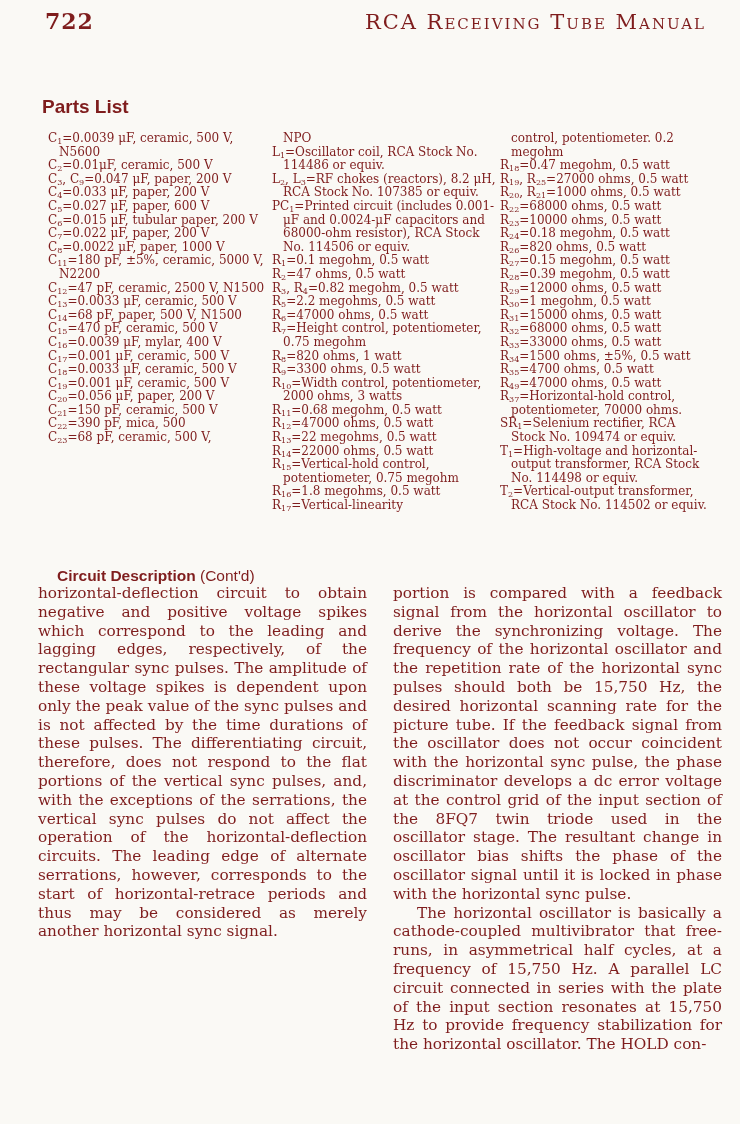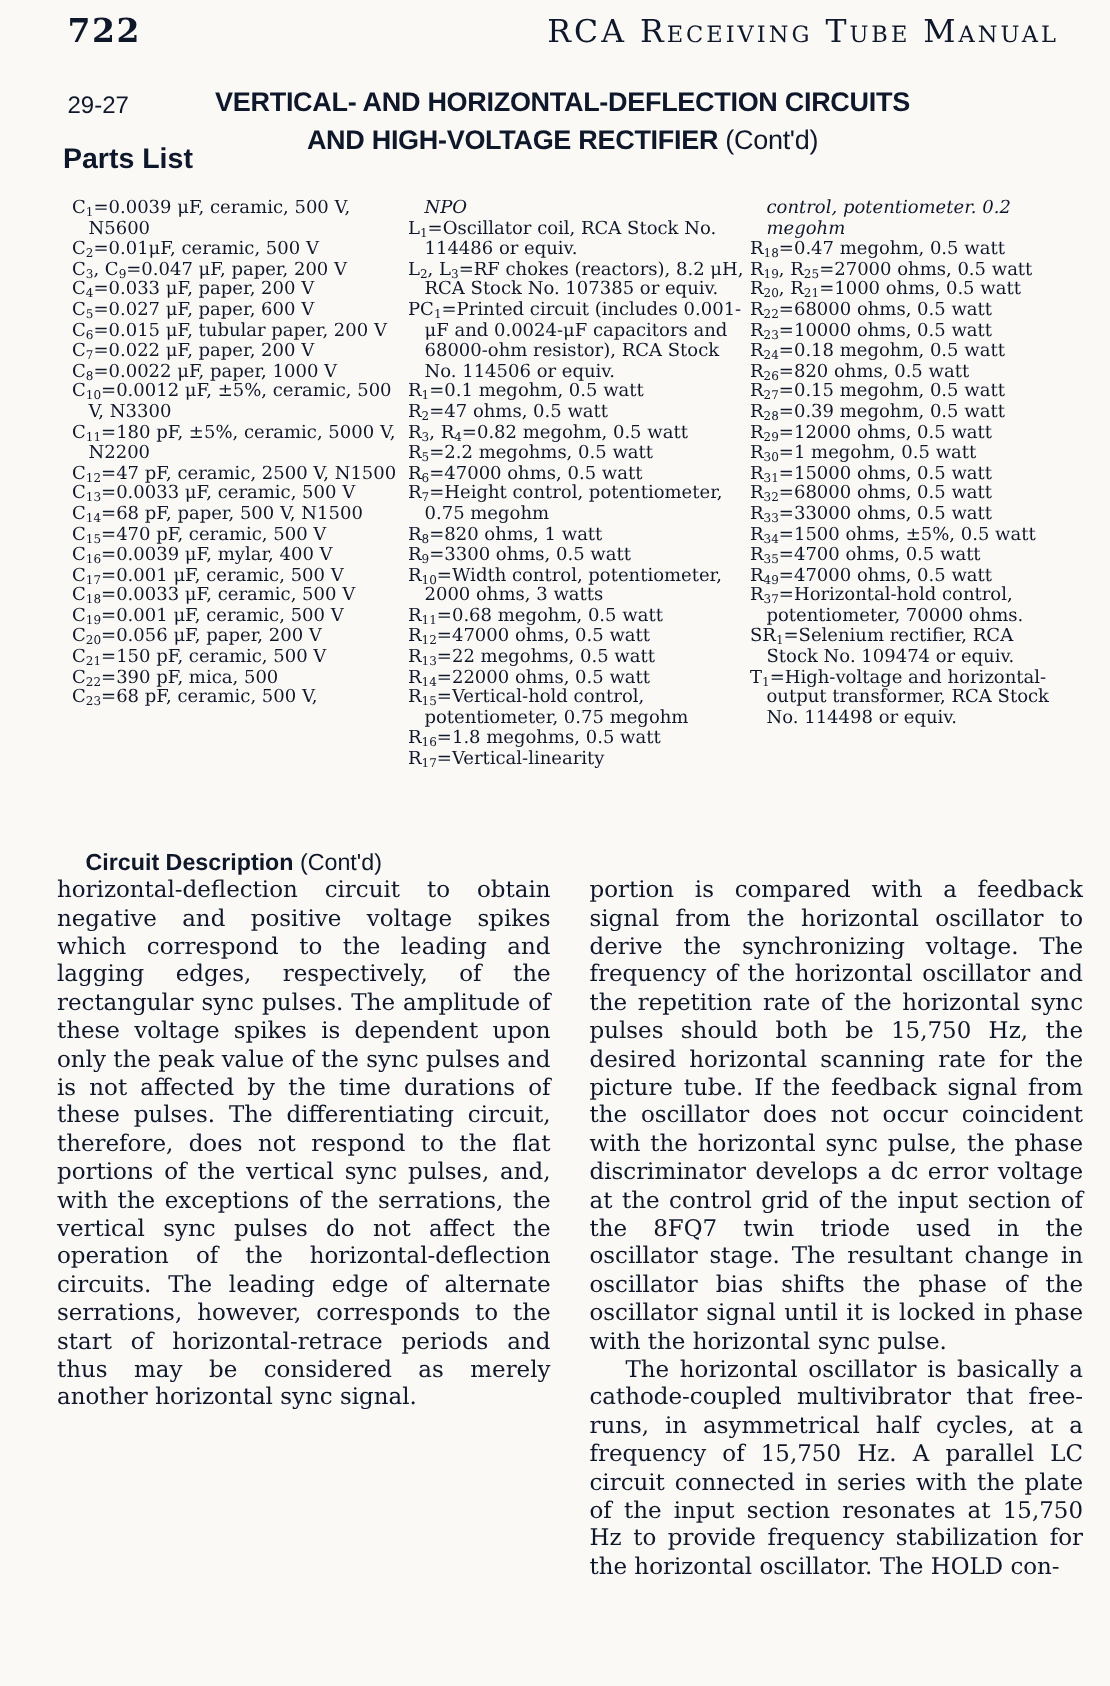--- a/index.html
+++ b/index.html
@@ -1,18 +1,18 @@
 <!DOCTYPE html>
 <html><head>
 <meta charset="utf-8">
 <style>
   html,body{margin:0;padding:0;background:#e8e6e0;}
   .page{
     position:relative;width:740px;height:1124px;margin:0 auto;
-    background:#faf9f5;color:#0f172a;overflow:hidden;
+    background:#faf9f5;color:#7f1d1d;overflow:hidden;
     font-family:"DejaVu Serif","Liberation Serif",serif;
   }
   
   .page-header{
     position:absolute;top:8px;left:45px;right:34px;
     display:flex;justify-content:space-between;align-items:baseline;
   }
   .page-number{font-size:22px;font-weight:bold;letter-spacing:1px;}
   .manual-title{
     font-variant:small-caps;font-size:21px;letter-spacing:2px;font-weight:500;
@@ -32,21 +32,21 @@
     position:absolute;top:96px;left:42px;margin:0;
     font-family:"Liberation Sans","DejaVu Sans",sans-serif;
     font-size:19px;font-weight:bold;
   }
   .parts-columns{position:absolute;top:132px;left:48px;display:flex;}
   .parts-col{font-size:12px;line-height:13.6px;}
   .parts-col-1{width:224px;}
   .parts-col-2{width:228px;}
   .parts-col-3{width:208px;}
   .part-entry{padding-left:11px;text-indent:-11px;}
-  .part-entry.cont{padding-left:11px;text-indent:0;font-style:italic;}
+  .part-entry.cont{padding-left:11px;text-indent:0;}
   sub{font-size:8px;vertical-align:-2px;line-height:0;}
   
   .desc-heading{
     position:absolute;top:552px;left:42px;margin:15px;
     font-family:"Liberation Sans","DejaVu Sans",sans-serif;
     font-size:15.5px;font-weight:bold;
   }
   .body-columns{position:absolute;top:584px;left:38px;display:flex;gap:26px;}
   .body-col{width:329px;text-align:justify;font-size:15.3px;line-height:18.8px;}
   .body-para{margin:0;}
@@ -55,39 +55,33 @@
 </head>
 <body>
 
 <div class="page">
 
   <div class="page-header">
     <span class="page-number">722</span>
     <span class="manual-title">RCA Receiving Tube Manual</span>
   </div>
 
-  <div class="section-heading">
-    <span class="section-number">29-27</span>
-    <div><span>VERTICAL- AND HORIZONTAL-DEFLECTION CIRCUITS</span></div>
-    <div><span>AND HIGH-VOLTAGE RECTIFIER</span> <span class="contd">(Cont'd)</span></div>
-  </div>
 
   <h3 class="parts-heading">Parts List</h3>
 
   <div class="parts-columns" id="parts-columns">
       <div class="parts-col parts-col-1">
         <div class="part-entry">C<sub>1</sub>=0.0039 μF, ceramic, 500 V, N5600</div>
         <div class="part-entry">C<sub>2</sub>=0.01μF, ceramic, 500 V</div>
         <div class="part-entry">C<sub>3</sub>, C<sub>9</sub>=0.047 μF, paper, 200 V</div>
         <div class="part-entry">C<sub>4</sub>=0.033 μF, paper, 200 V</div>
         <div class="part-entry">C<sub>5</sub>=0.027 μF, paper, 600 V</div>
         <div class="part-entry">C<sub>6</sub>=0.015 μF, tubular paper, 200 V</div>
         <div class="part-entry">C<sub>7</sub>=0.022 μF, paper, 200 V</div>
         <div class="part-entry">C<sub>8</sub>=0.0022 μF, paper, 1000 V</div>
-        <div class="part-entry">C<sub>10</sub>=0.0012 μF, ±5%, ceramic, 500 V, N3300</div>
         <div class="part-entry">C<sub>11</sub>=180 pF, ±5%, ceramic, 5000 V, N2200</div>
         <div class="part-entry">C<sub>12</sub>=47 pF, ceramic, 2500 V, N1500</div>
         <div class="part-entry">C<sub>13</sub>=0.0033 μF, ceramic, 500 V</div>
         <div class="part-entry">C<sub>14</sub>=68 pF, paper, 500 V, N1500</div>
         <div class="part-entry">C<sub>15</sub>=470 pF, ceramic, 500 V</div>
         <div class="part-entry">C<sub>16</sub>=0.0039 μF, mylar, 400 V</div>
         <div class="part-entry">C<sub>17</sub>=0.001 μF, ceramic, 500 V</div>
         <div class="part-entry">C<sub>18</sub>=0.0033 μF, ceramic, 500 V</div>
         <div class="part-entry">C<sub>19</sub>=0.001 μF, ceramic, 500 V</div>
         <div class="part-entry">C<sub>20</sub>=0.056 μF, paper, 200 V</div>
@@ -132,20 +126,21 @@
         <div class="part-entry">R<sub>30</sub>=1 megohm, 0.5 watt</div>
         <div class="part-entry">R<sub>31</sub>=15000 ohms, 0.5 watt</div>
         <div class="part-entry">R<sub>32</sub>=68000 ohms, 0.5 watt</div>
         <div class="part-entry">R<sub>33</sub>=33000 ohms, 0.5 watt</div>
         <div class="part-entry">R<sub>34</sub>=1500 ohms, ±5%, 0.5 watt</div>
         <div class="part-entry">R<sub>35</sub>=4700 ohms, 0.5 watt</div>
         <div class="part-entry">R<sub>49</sub>=47000 ohms, 0.5 watt</div>
         <div class="part-entry">R<sub>37</sub>=Horizontal-hold control, potentiometer, 70000 ohms.</div>
         <div class="part-entry">SR<sub>1</sub>=Selenium rectifier, RCA Stock No. 109474 or equiv.</div>
         <div class="part-entry">T<sub>1</sub>=High-voltage and horizontal-output transformer, RCA Stock No. 114498 or equiv.</div>
+        <div class="part-entry">T<sub>2</sub>=Vertical-output transformer, RCA Stock No. 114502 or equiv.</div>
       </div>
     </div>
 
   <h3 class="desc-heading">
     <span>Circuit Description</span>
     <span class="contd">(Cont'd)</span>
   </h3>
 
   <div class="body-columns" id="body-columns">
       <div class="body-col">

